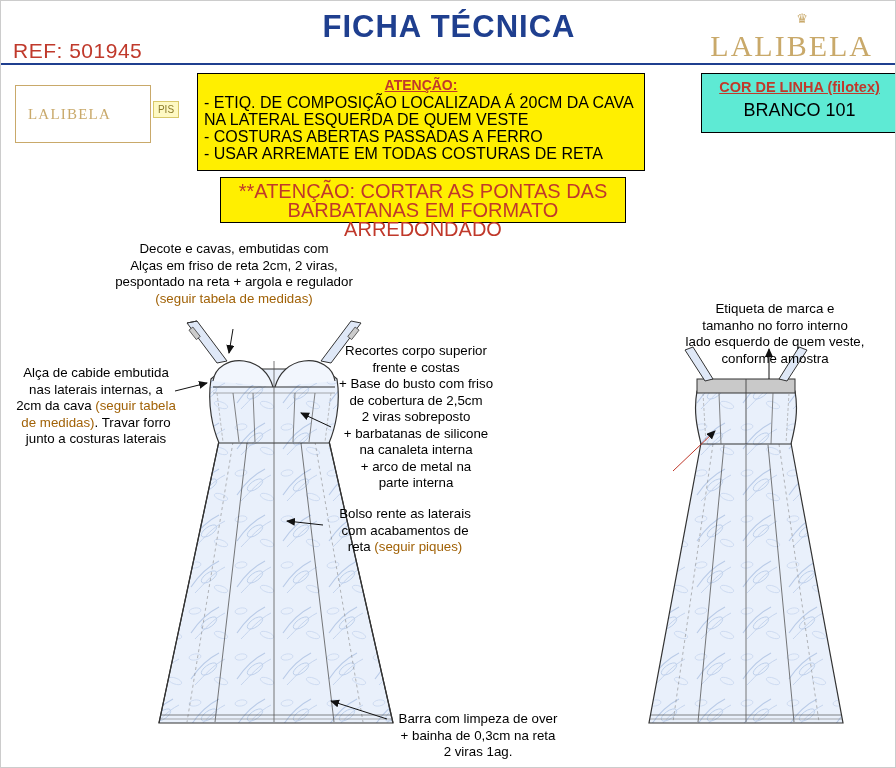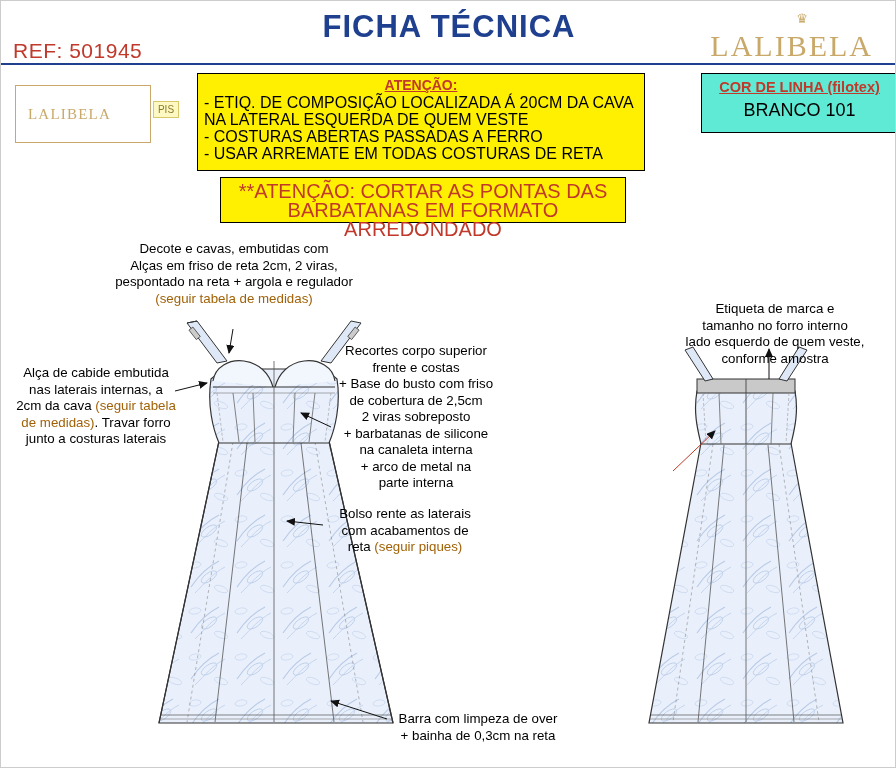--- a/index.html
+++ b/index.html
@@ -347,20 +347,21 @@
     <div>Bolso rente as laterais</div>
     <div>com acabamentos de</div>
     <div>
       <span>reta </span><span class="red">(seguir piques)</span>
     </div>
   </div>
 
   <div class="note ctr" style="left:382px; top:710px; width:190px;">
     <div>Barra com limpeza de over</div>
     <div>+ bainha de 0,3cm na reta</div>
+    <div>2 viras 1ag.</div>
   </div>
 
   <div class="note ctr" style="left:670px; top:300px; width:208px;">
     <div>Etiqueta de marca e</div>
     <div>tamanho no forro interno</div>
     <div>lado esquerdo de quem veste,</div>
     <div>conforme amostra</div>
   </div>
 
 

